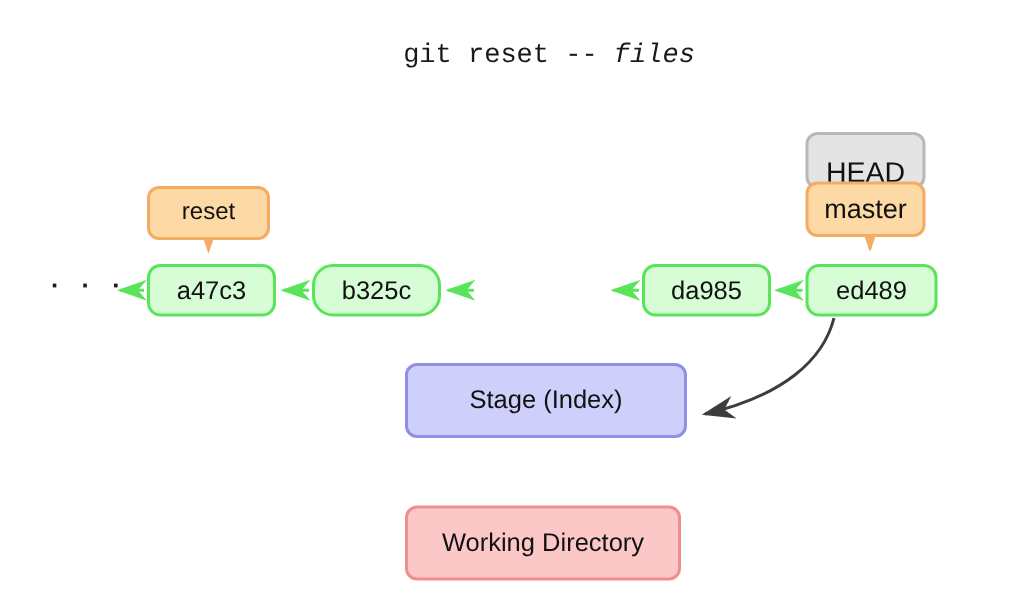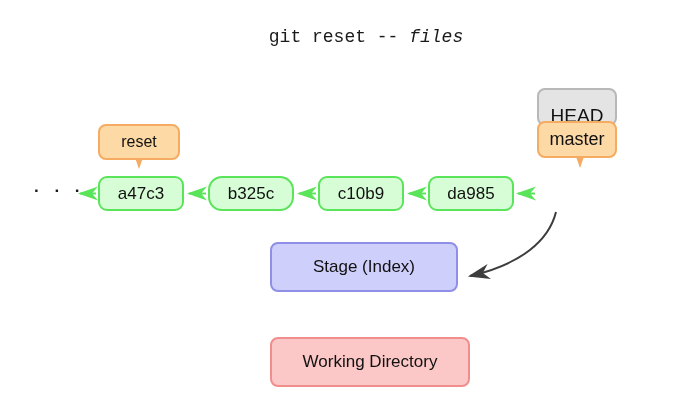--- a/index.html
+++ b/index.html
@@ -98,21 +98,21 @@
     border-radius: 8px;
   }
   .area.stage {
     left: 270px; top: 242px;
     width: 188px; height: 50px;
     background: #cfcffb;
     border: 2.5px solid #8f8fe8;
   }
   .area.working {
     left: 270px; top: 337px;
-    width: 200px; height: 50px;
+    width: 184px; height: 50px;
     background: #fcc7c7;
     border: 2.5px solid #f08e8e;
   }
 </style>
 </head>
 <body>
 
 <div id="canvas">
 
   <div class="title"><span>git reset -- </span><span class="em">files</span></div>
@@ -143,19 +143,19 @@
   </svg>
 
   <div class="ellipsis">· · ·</div>
 
   <div class="node head">HEAD</div>
   <div class="node branch master">master</div>
   <div class="node branch maint">reset</div>
 
   <div class="node commit c0">a47c3</div>
   <div class="node commit c1">b325c</div>
-  <div class="node commit c2">c10b9</div>
   <div class="node commit c3">da985</div>
+  <div class="node commit c4">ed489</div>
 
   <div class="node area stage">Stage (Index)</div>
   <div class="node area working">Working Directory</div>
 
 </div>
 
 </body></html>

